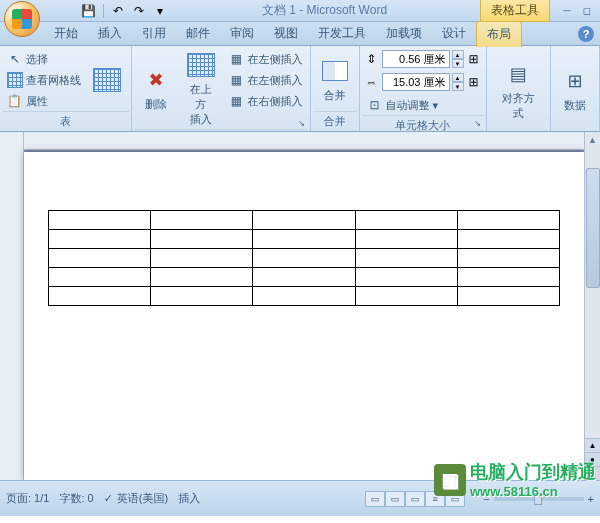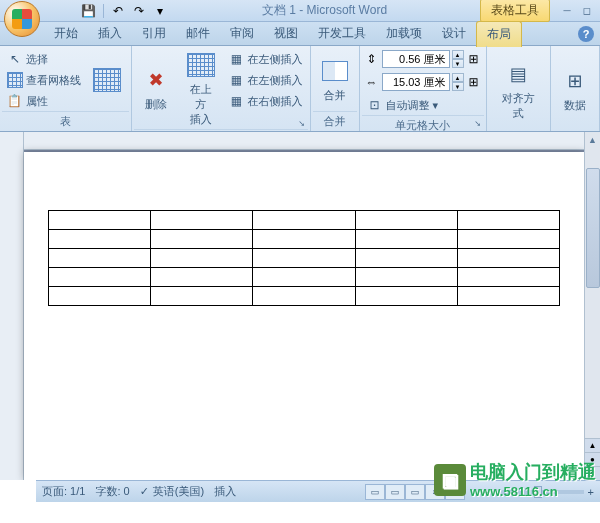--- a/index.html
+++ b/index.html
@@ -55,21 +55,21 @@
 .wtable td { border: 1px solid #000; height: 19px; }
 
 .vscroll { position: absolute; right: 0; top: 0; bottom: 0; width: 16px; background: #e0e6ee; border-left: 1px solid #b0c0d0; }
 .vscroll .thumb { width: 14px; height: 120px; background: linear-gradient(#d0dcec, #b8c8dc); border: 1px solid #9ab0c8; border-radius: 2px; margin: 20px auto 0; }
 .vscroll .arr { height: 16px; display: flex; align-items: center; justify-content: center; font-size: 9px; color: #5a7a9a; cursor: pointer; }
 .vscroll .arr.bot { position: absolute; bottom: 30px; width: 100%; }
 .vscroll .nav { position: absolute; bottom: 0; width: 100%; }
 .vscroll .navbtn { height: 14px; display: flex; align-items: center; justify-content: center; font-size: 8px; cursor: pointer; background: #d0dcec; border-top: 1px solid #b0c0d0; }
 
 
-.statusbar { height: 22px; background: linear-gradient(#d6e5f5, #bdd4ea); display: flex; align-items: center; padding: 0 6px; gap: 10px; font-size: 11px; color: #3a5a7a; border-top: 1px solid #9ab6d6; margin-left: 36px; }
+.statusbar { height: 36px; background: linear-gradient(#d6e5f5, #bdd4ea); display: flex; align-items: center; padding: 0 6px; gap: 10px; font-size: 11px; color: #3a5a7a; border-top: 1px solid #9ab6d6; }
 .status-seg { display: flex; align-items: center; gap: 4px; cursor: pointer; }
 .view-btns { display: flex; margin-left: auto; }
 .view-btn { width: 20px; height: 16px; border: 1px solid #9ab6d6; background: #e0ecf7; display: flex; align-items: center; justify-content: center; font-size: 9px; cursor: pointer; }
 .zoom { display: flex; align-items: center; gap: 4px; margin-left: 8px; }
 .zoom-slider { width: 90px; height: 4px; background: #b0c8e0; position: relative; }
 .zoom-thumb { width: 8px; height: 12px; background: #d0dcec; border: 1px solid #8aa8c8; position: absolute; left: 45%; top: -4px; }
 
 
 .watermark { position: absolute; right: 4px; bottom: 24px; font-size: 18px; font-weight: bold; color: #27ae60; text-shadow: 1px 1px 0 #fff; z-index: 100; display: flex; align-items: center; gap: 4px; }
 .watermark .url { font-size: 13px; color: #27ae60; }

